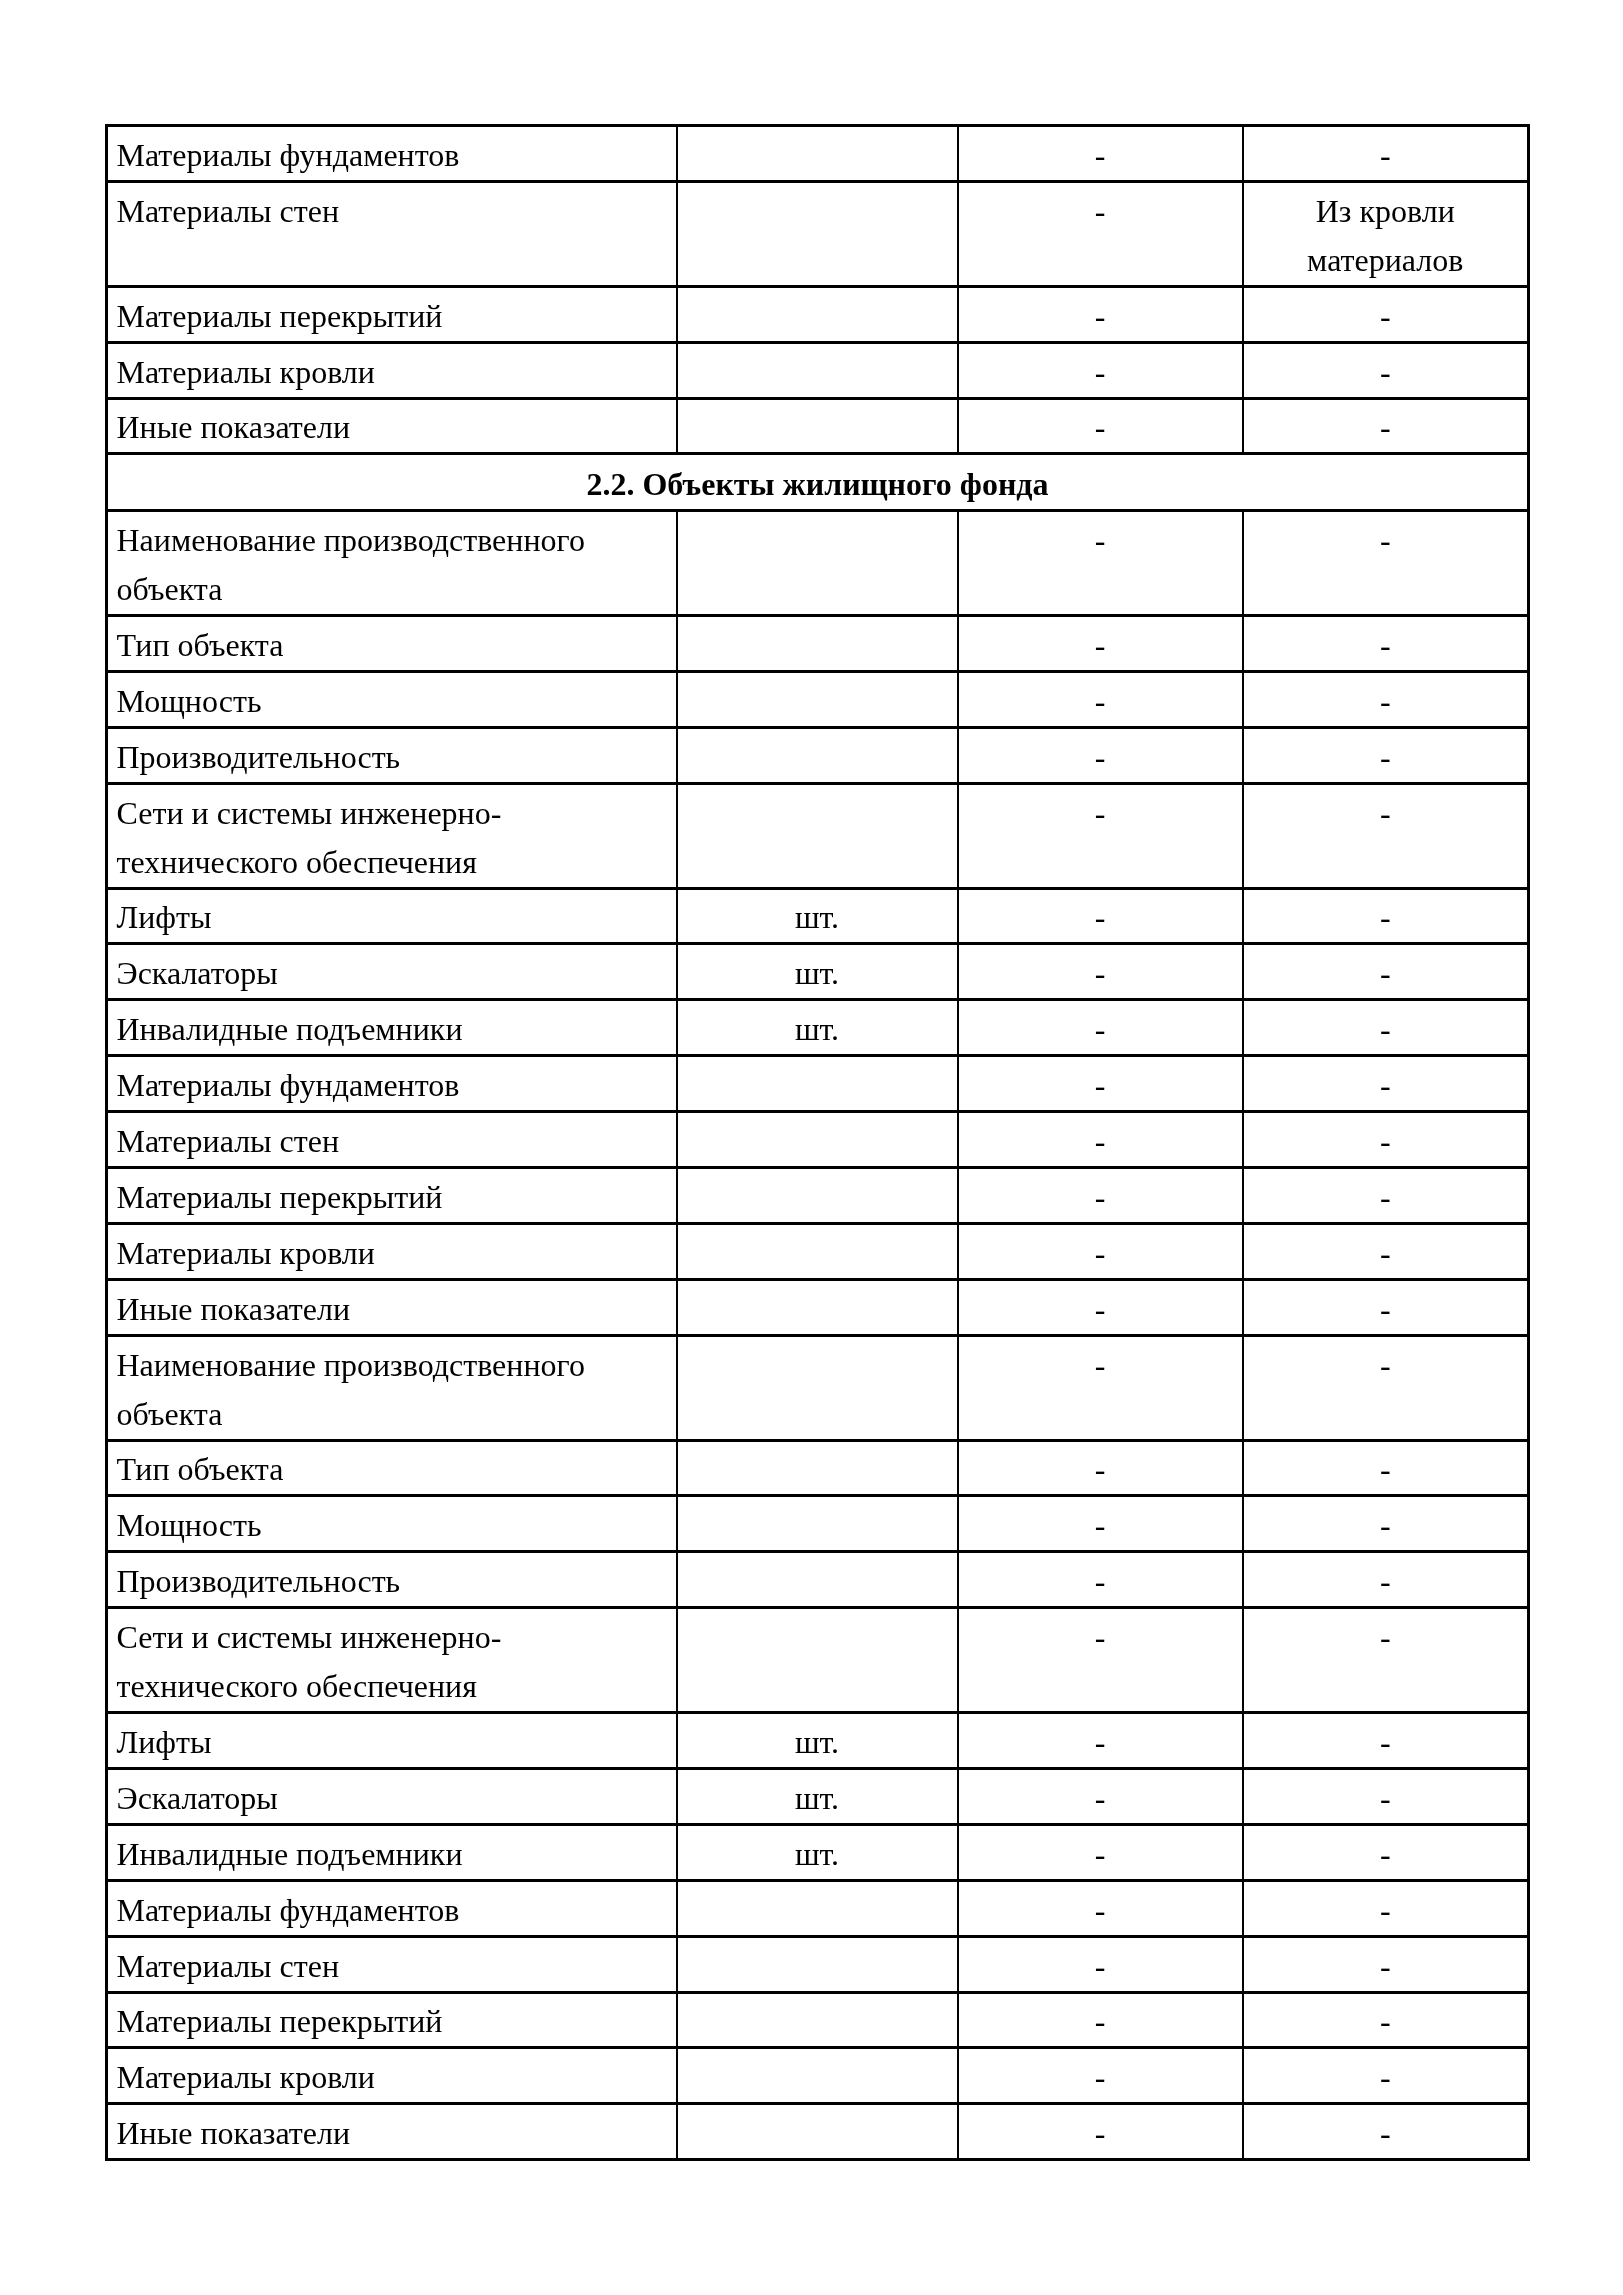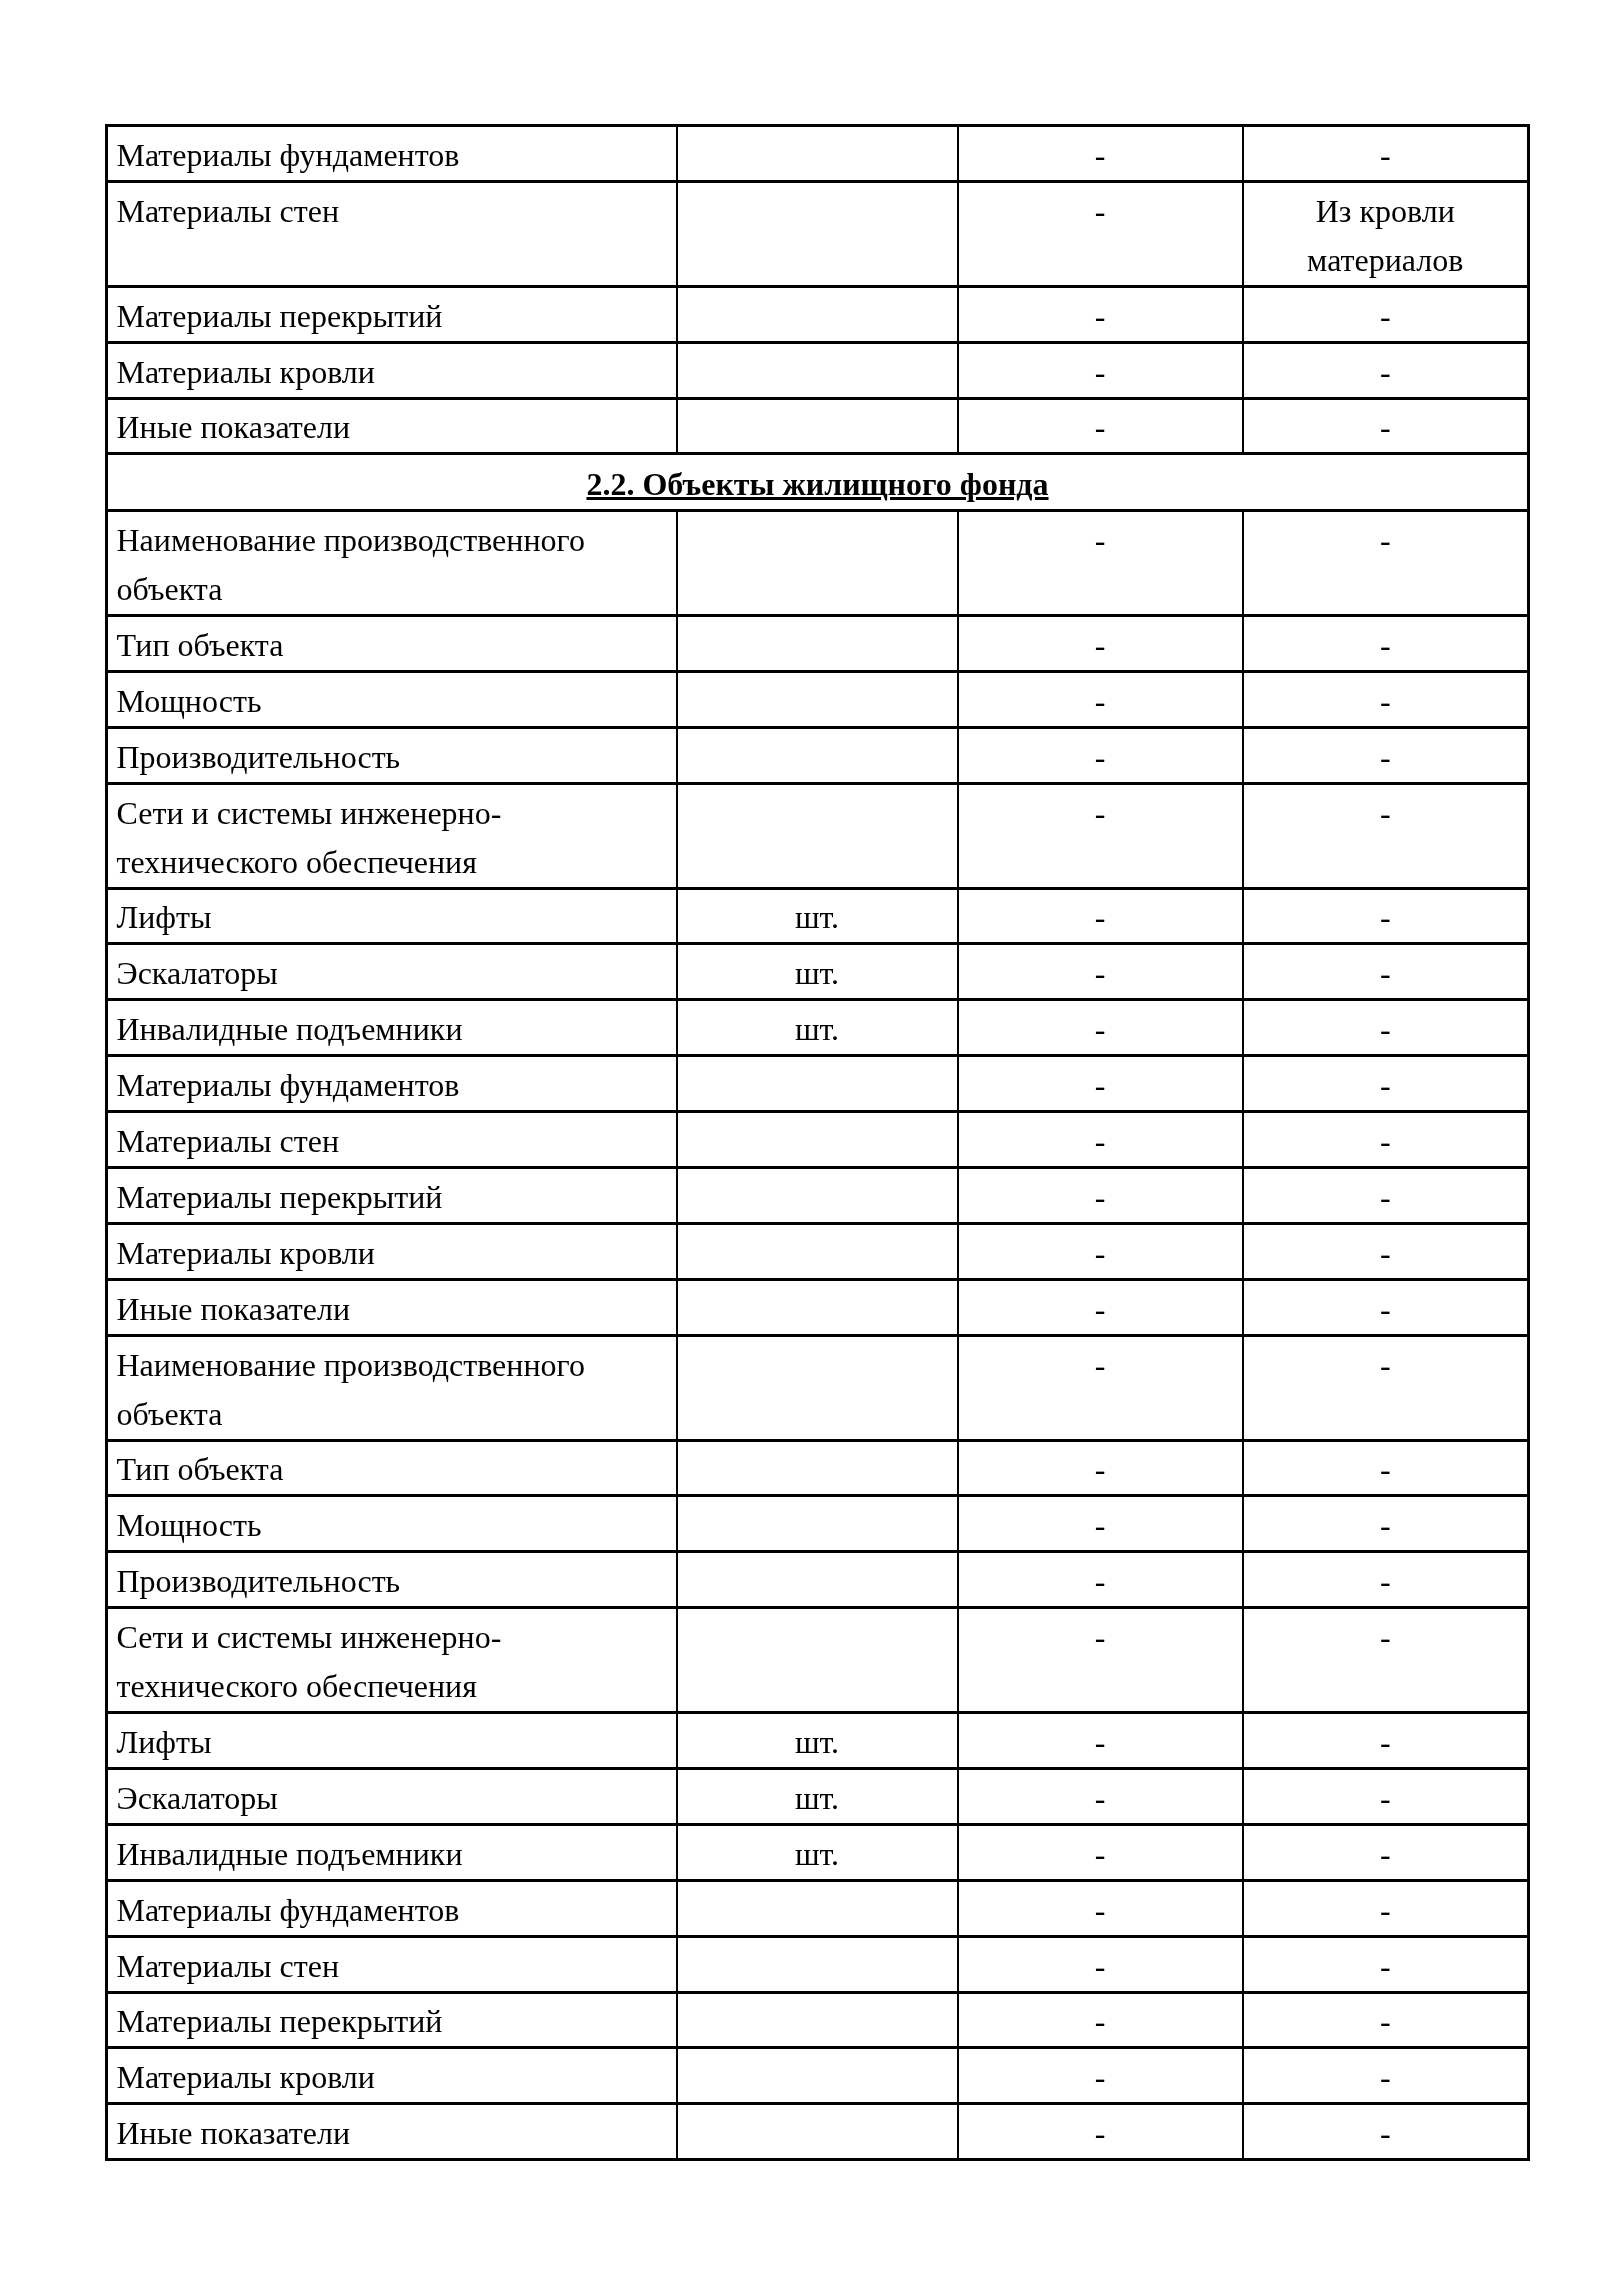--- a/index.html
+++ b/index.html
@@ -37,21 +37,21 @@
     border-top: 3.1px solid #000000;
     border-bottom: 3.1px solid #000000;
     vertical-align: top;
     font-size: 32px;
     line-height: 49px;
     padding: 3.9px 6.2px 0 6.2px;
     overflow: hidden;
   }
   tr.row-single  { height: 54px; }
   tr.row-tall    { height: 102px; }
-  tr.row-section { height: 54px; text-decoration: underline; }
+  tr.row-section { height: 54px; }
 
   td.c-label {
     text-align: left;
     padding-left: 8.5px;
   }
   td.c-unit, td.c-val {
     text-align: center;
   }
   td.c-section {
     text-align: center;

